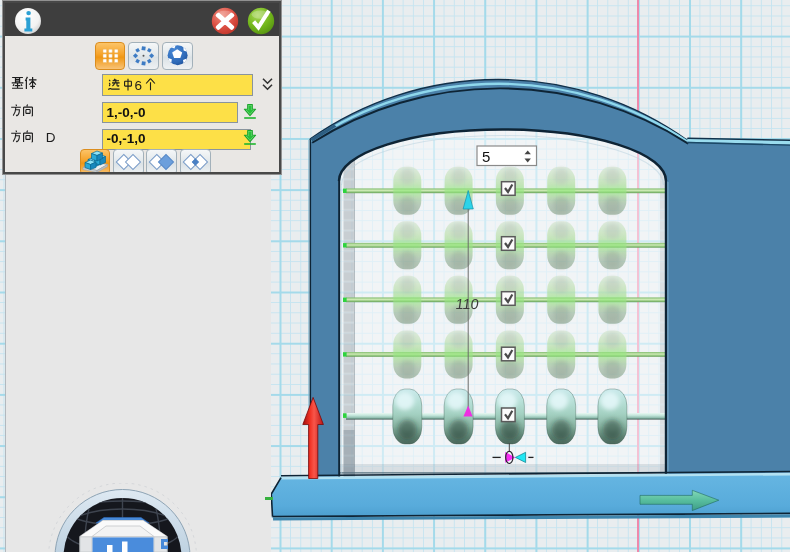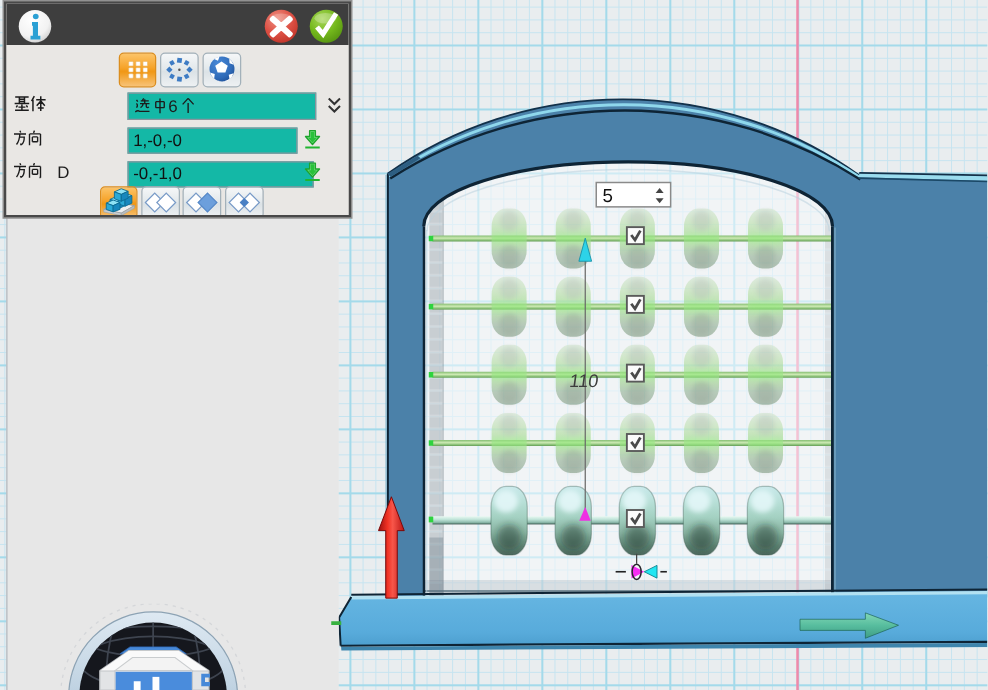--- a/index.html
+++ b/index.html
@@ -12,21 +12,21 @@
       linear-gradient(to bottom,#c6e4f0 0 1px,transparent 1px);
     background-size:51.2px 100%,100% 51.2px,10.24px 100%,100% 10.24px;
     background-position:23.6px 0,0 35.6px,3.5px 0,0 5.3px;}
   #pink{position:absolute;left:637.3px;top:0;width:1.9px;height:552px;background:#ef89ab;z-index:1;}
   #scene{position:absolute;left:0;top:0;z-index:2;}
   #panel{position:absolute;left:5px;top:0;width:265px;height:552px;background:#e7e7e7;border-left:1px solid #b2b8be;z-index:3;}
   #navball{position:absolute;left:40px;top:483px;z-index:4;}
   #dlg{position:absolute;left:3px;top:1px;width:278px;height:173px;box-sizing:border-box;border:2px solid #484848;background:#e9e7e4;box-shadow:0 0 0 1px #919191;z-index:5;overflow:hidden;}
   #dlg .tb{position:absolute;left:0;top:0;width:100%;height:33px;background:#3e3e3e;}
   .abs{position:absolute;}
-  .fld{position:absolute;background:#14b8a6;border:1px solid #89949d;box-sizing:border-box;font-size:13.5px;color:#111;}
+  .fld{position:absolute;background:#fde047;border:1px solid #89949d;box-sizing:border-box;font-size:13.5px;color:#111;font-weight:bold;}
   .obtn{position:absolute;box-sizing:border-box;border:1px solid #db8d1e;border-radius:4px;
      background:linear-gradient(to bottom,#fcc468 0%,#f6a42c 42%,#f09714 55%,#f8c377 100%);}
   .gbtn{position:absolute;box-sizing:border-box;border:1px solid #a3b1ba;border-radius:4px;
      background:linear-gradient(to bottom,#f5f7f8 0%,#e2e8eb 48%,#dbe2e6 55%,#eef1f3 100%);}
 </style></head>
 <body>
 <div id="grid"></div>
 <div id="pink"></div>
 <svg id="scene" width="790" height="552" viewBox="0 0 790 552">
 <defs>

